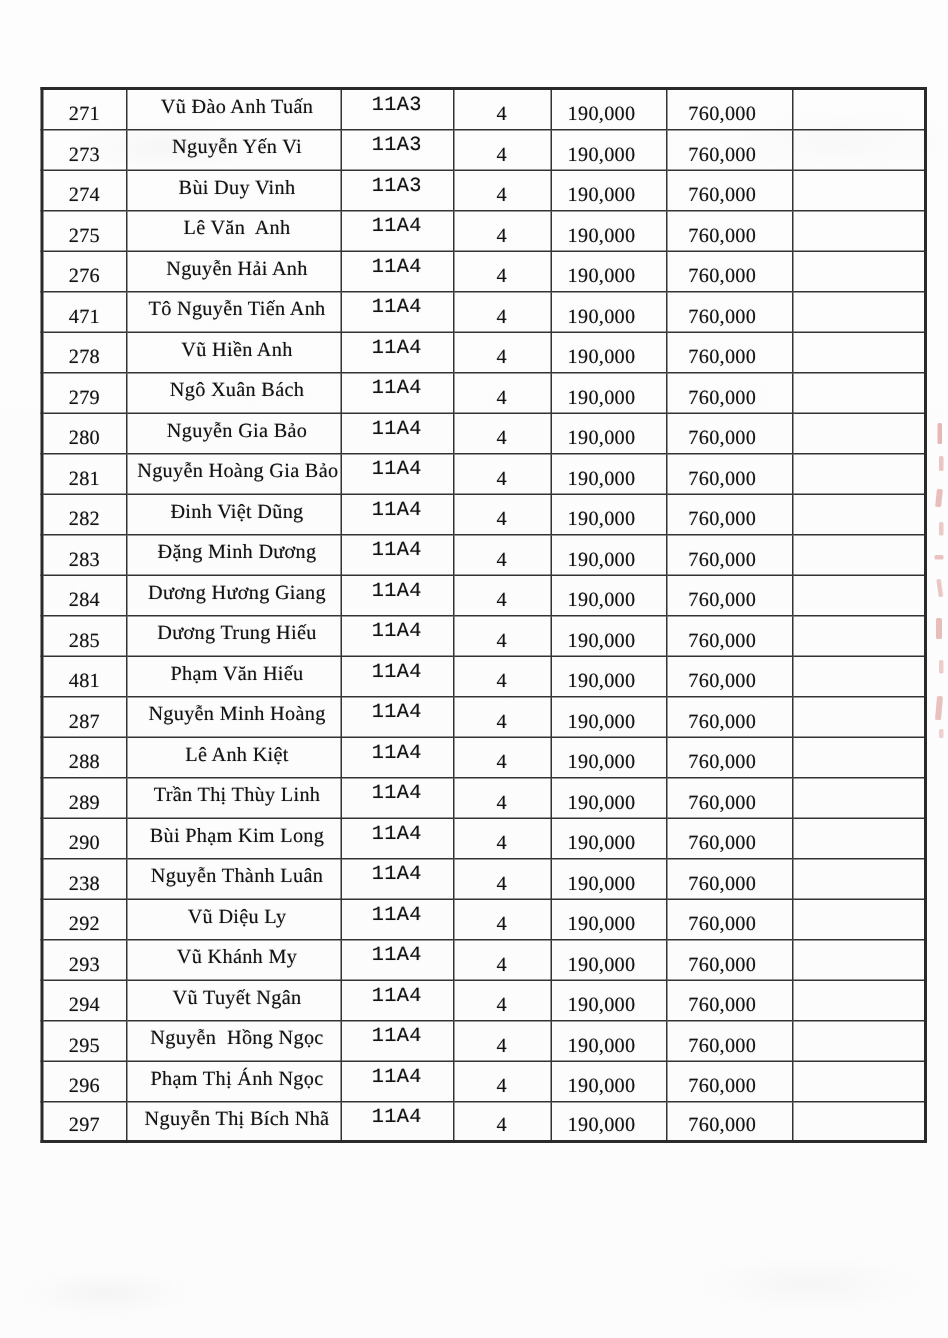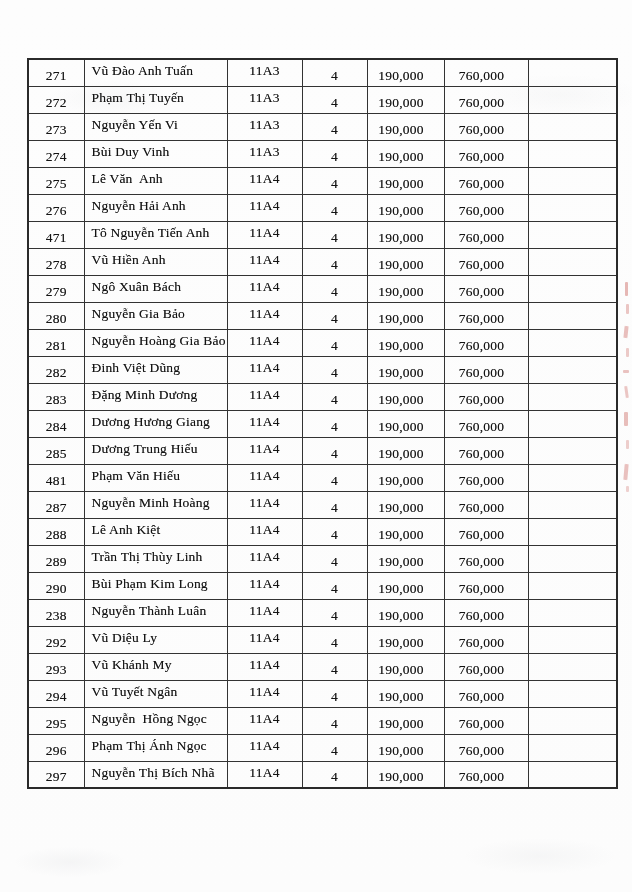--- a/index.html
+++ b/index.html
@@ -43,22 +43,22 @@
     font-size: 13.5px;
     color: #131313;
     letter-spacing: 0.2px;
     text-shadow: 0 0 0.6px rgba(40,40,40,0.55);
     overflow: hidden;
     white-space: pre;
   }
 
   
   td.c-no    { text-align: center; vertical-align: bottom; padding-bottom: 2px; }
-  td.c-name  { text-align: left;   vertical-align: top;    padding: 3px 2px 0 7px; }
-  td.c-class { text-align: center; vertical-align: top;    padding-top: 3px; }
+  td.c-name  { text-align: center;   vertical-align: top;    padding: 3px 2px 0 7px; }
+  td.c-class { text-align: center; vertical-align: top;    padding-top: 3px; font-family: Liberation Mono, monospace; }
   td.c-qty   { text-align: center; vertical-align: bottom; padding-bottom: 2px; }
   td.c-unit, td.c-total
              { text-align: center;  vertical-align: bottom; padding: 0 9px 2px 0; }
   td.c-note  { }
 
   
   .bleed-strip {
     position: absolute;
     left: 621px; top: 282px;
     width: 11px; height: 210px;
@@ -101,29 +101,20 @@
           <tr>
     <td class="c-no">271</td>
     <td class="c-name">Vũ Đào Anh Tuấn</td>
     <td class="c-class">11A3</td>
     <td class="c-qty">4</td>
     <td class="c-unit">190,000</td>
     <td class="c-total">760,000</td>
     <td class="c-note"></td>
   </tr>
           <tr>
-    <td class="c-no">272</td>
-    <td class="c-name">Phạm Thị Tuyến</td>
-    <td class="c-class">11A3</td>
-    <td class="c-qty">4</td>
-    <td class="c-unit">190,000</td>
-    <td class="c-total">760,000</td>
-    <td class="c-note"></td>
-  </tr>
-          <tr>
     <td class="c-no">273</td>
     <td class="c-name">Nguyễn Yến Vi</td>
     <td class="c-class">11A3</td>
     <td class="c-qty">4</td>
     <td class="c-unit">190,000</td>
     <td class="c-total">760,000</td>
     <td class="c-note"></td>
   </tr>
           <tr>
     <td class="c-no">274</td>

